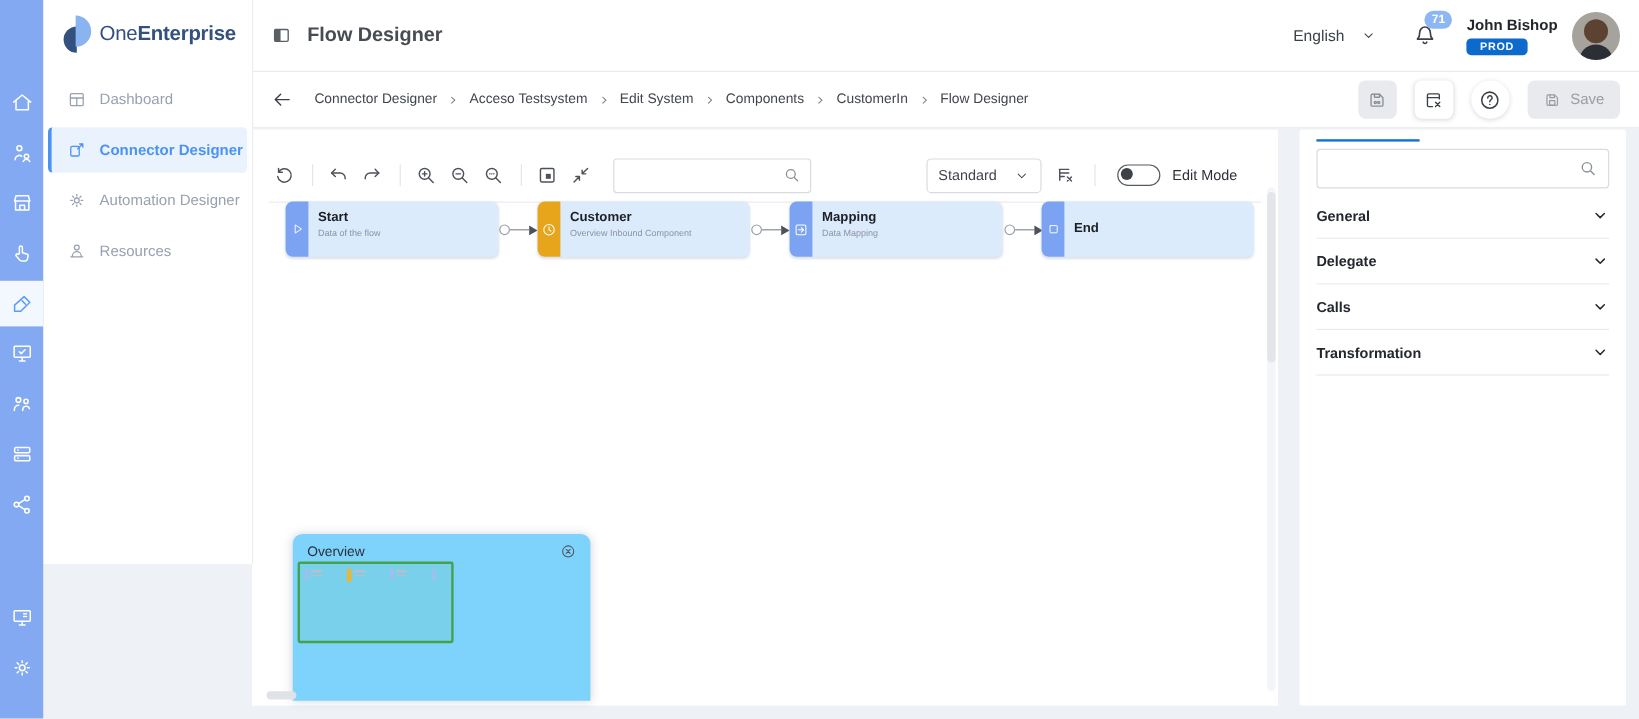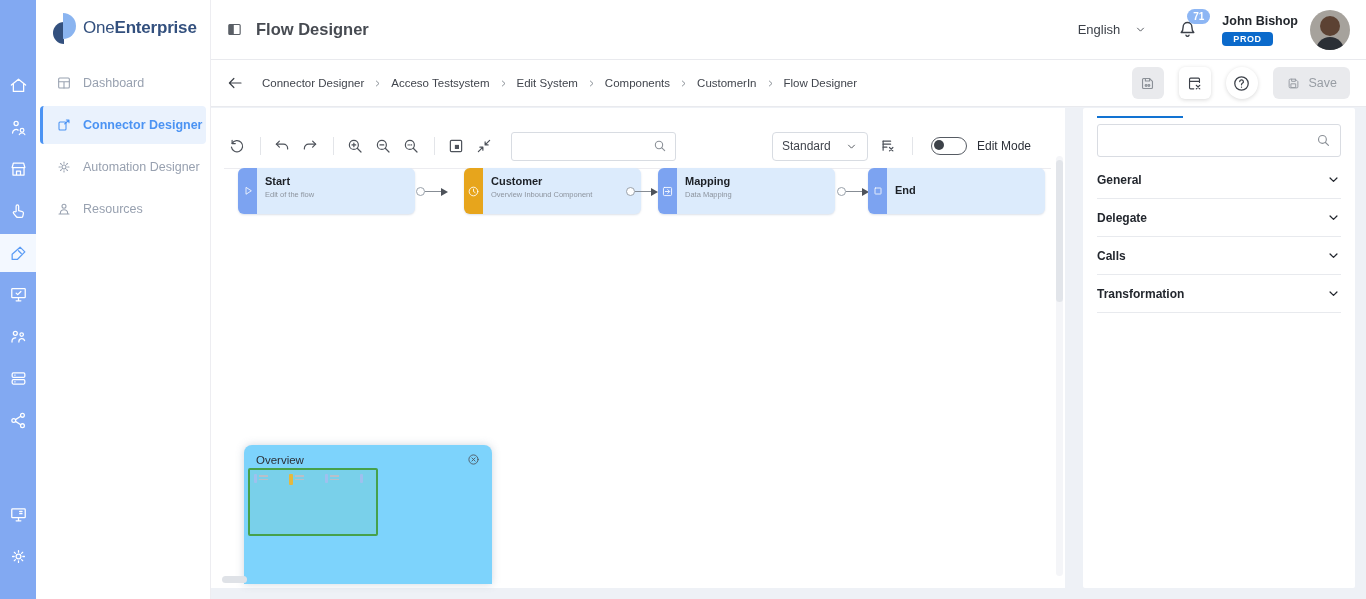--- a/index.html
+++ b/index.html
@@ -5,21 +5,21 @@
   html,body{margin:0;padding:0;background:#eef1f6;}
   .app{position:relative;width:1366px;height:599px;background:#eef1f6;font-family:"Liberation Sans",sans-serif;overflow:hidden;}
   svg.ic{fill:none;stroke:currentColor;stroke-width:1.6;stroke-linecap:round;stroke-linejoin:round;display:block;}
 
   
   .rail{position:absolute;left:0;top:0;width:36px;height:599px;background:#82a9f2;z-index:6;}
   .rail-btn{position:absolute;left:0;width:36px;height:38px;display:flex;align-items:center;justify-content:center;color:#fff;cursor:pointer;}
   .rail-btn.active{background:#f3f8ff;color:#5b9cf5;}
 
   
-  .sidebar{position:absolute;left:36px;top:0;width:174px;height:599px;background:#fff;border-right:1px solid #ededf1;z-index:5;}
+  .sidebar{position:absolute;left:36px;top:0;width:174px;height:470px;background:#fff;border-right:1px solid #ededf1;z-index:5;}
   .brand{position:absolute;top:12px;left:16px;display:flex;align-items:center;gap:5px;}
   .brand-mark{width:26px;height:32px;position:relative;}
   .brand-mark .half-light{position:absolute;left:11px;top:1px;width:13px;height:26px;background:#8ab4f0;border-radius:0 13px 13px 0;}
   .brand-mark .half-dark{position:absolute;left:1px;top:10px;width:11px;height:22px;background:#33507e;border-radius:11px 0 0 11px;}
   .brand-text{font-size:17px;color:#33507e;letter-spacing:-0.2px;white-space:nowrap;}
   .brand-text b{font-weight:bold;}
   .side-nav{position:absolute;top:64px;left:4px;right:4px;}
   .side-item{height:38px;display:flex;align-items:center;gap:11px;padding-left:13px;color:#98a1b0;font-size:12.5px;margin-bottom:4px;border-radius:4px;border-left:3px solid transparent;cursor:pointer;}
   .side-item.active{background:#eaf2fd;color:#4b93f3;border-left-color:#4b93f3;font-weight:bold;}
 
@@ -410,28 +410,28 @@
         <span class="edit-label">Edit Mode</span>
       </div>
 
       <div class="node" style="left:28px">
         <div class="node-strip accent-blue">
             <svg class="ic" width="12" height="12" viewBox="0 0 24 24">
               <path d="M8 5.5v13l10-6.5Z"></path>
             </svg>
           </div>
         <span class="node-title">Start</span>
-        <span class="node-sub">Edit of the flow</span>
+        <span class="node-sub">Data of the flow</span>
       </div>
       <div class="connector" style="left:206px">
         <span class="port"></span>
           <span class="link-line"></span>
           <span class="arrow"></span>
       </div>
-      <div class="node" style="left:254px">
+      <div class="node" style="left:238px">
         <div class="node-strip accent-orange">
             <svg class="ic" width="13" height="13" viewBox="0 0 24 24">
               <circle cx="12" cy="12" r="8"></circle>
               <path d="M12 7.5V12l3 2"></path>
             </svg>
           </div>
         <span class="node-title">Customer</span>
         <span class="node-sub">Overview Inbound Component</span>
       </div>
       <div class="connector" style="left:416px">

